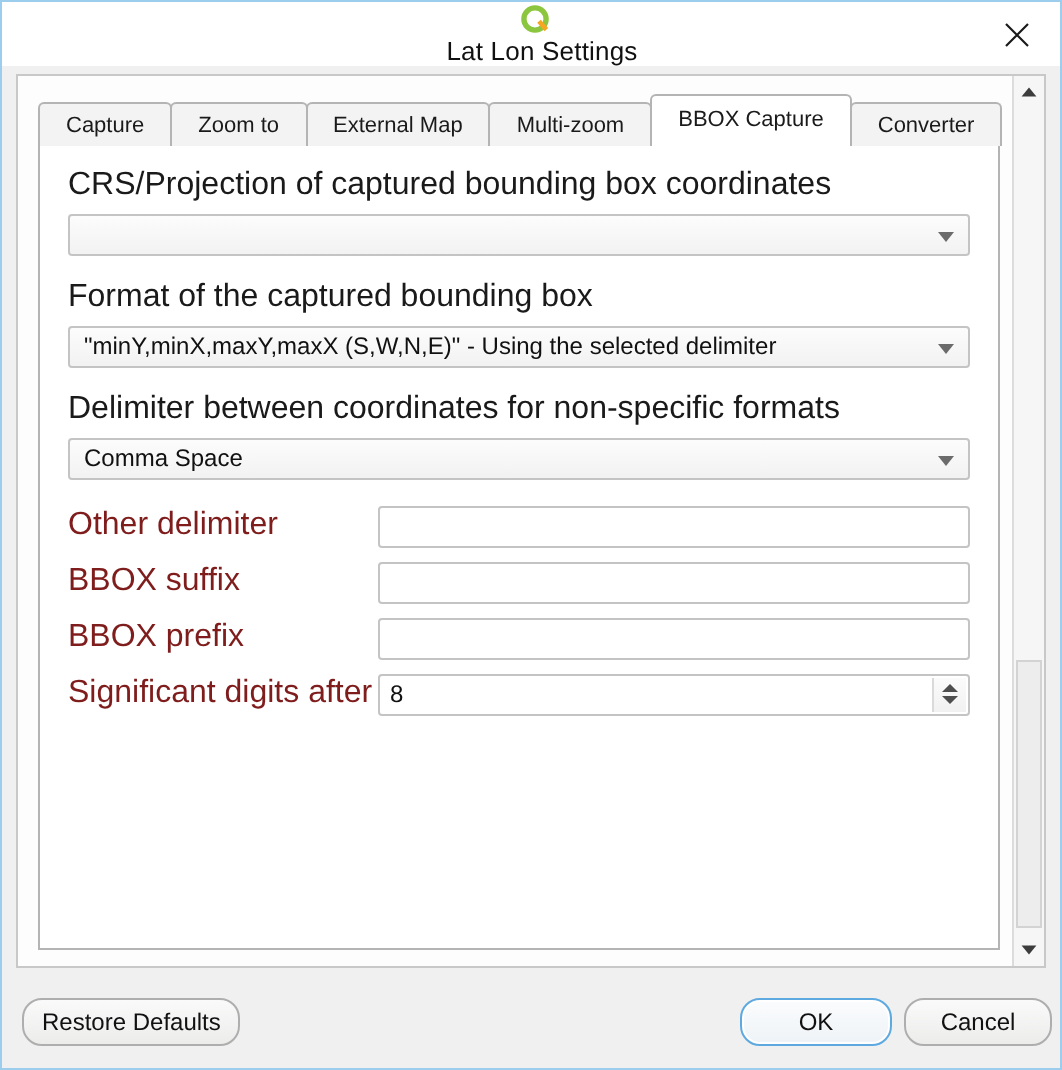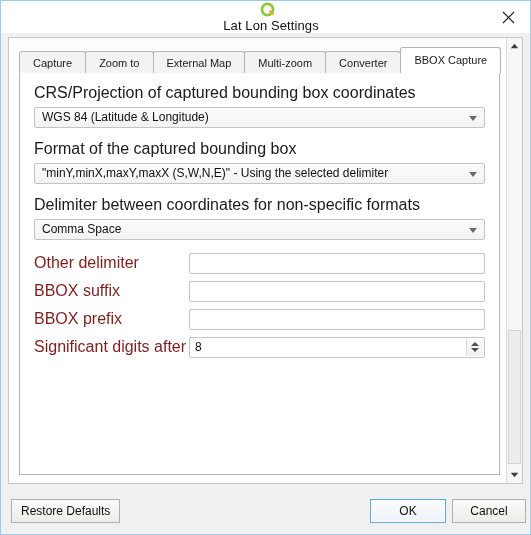--- a/index.html
+++ b/index.html
@@ -281,21 +281,21 @@
   .btn {
     position: absolute;
     top: 9px;
     height: 24px;
     line-height: 22px;
     text-align: center;
     font-size: 12px;
     color: #111;
     background: linear-gradient(#fafafa, #ececeb);
     border: 1px solid #aeaeae;
-    border-radius: 0;
+    border-radius: 10px;
     box-sizing: border-box;
     white-space: nowrap;
   }
   .btn-restore {
     left: 10px;
     padding: 0 9px;
   }
   .btn-ok {
     right: 84px;
     width: 76px;
@@ -331,31 +331,30 @@
 
   <div class="dialog-body">
     <div class="scroll-frame">
 
       <div class="tabstrip">
         <div class="tabs">
           <div class="tab"><span>Capture</span></div>
           <div class="tab"><span>Zoom to</span></div>
           <div class="tab"><span>External Map</span></div>
           <div class="tab"><span>Multi-zoom</span></div>
+          <div class="tab active"><span>BBOX Capture</span></div>
           <div class="tab"><span>Converter</span></div>
-          <div class="tab active"><span>BBOX Capture</span></div>
         </div>
       </div>
 
       <div class="tabpanel">
         <div class="form">
 
           <div class="field-label">CRS/Projection of captured bounding box coordinates</div>
           <div class="combo">
-            <span class="combo-text">WGS 84 (Latitude &amp; Longitude)</span>
             <span class="combo-arrow"></span>
           </div>
 
           <div class="field-label">Format of the captured bounding box</div>
           <div class="combo">
             <span class="combo-text">"minY,minX,maxY,maxX (S,W,N,E)" - Using the selected delimiter</span>
             <span class="combo-arrow"></span>
           </div>
 
           <div class="field-label">Delimiter between coordinates for non-specific formats</div>

